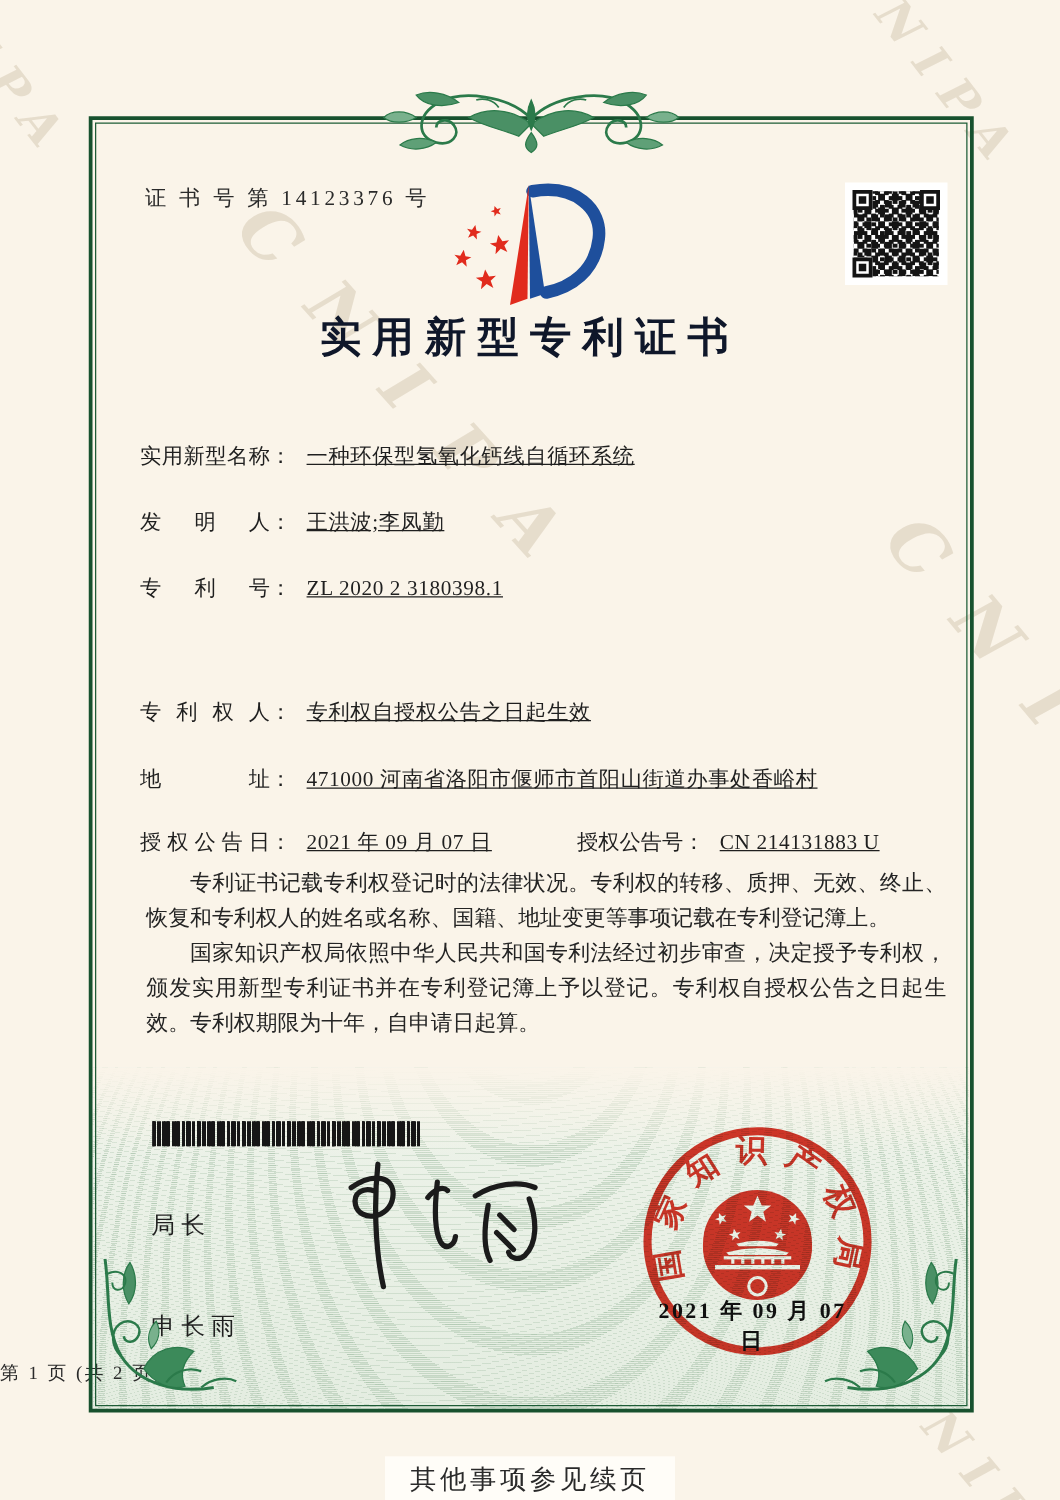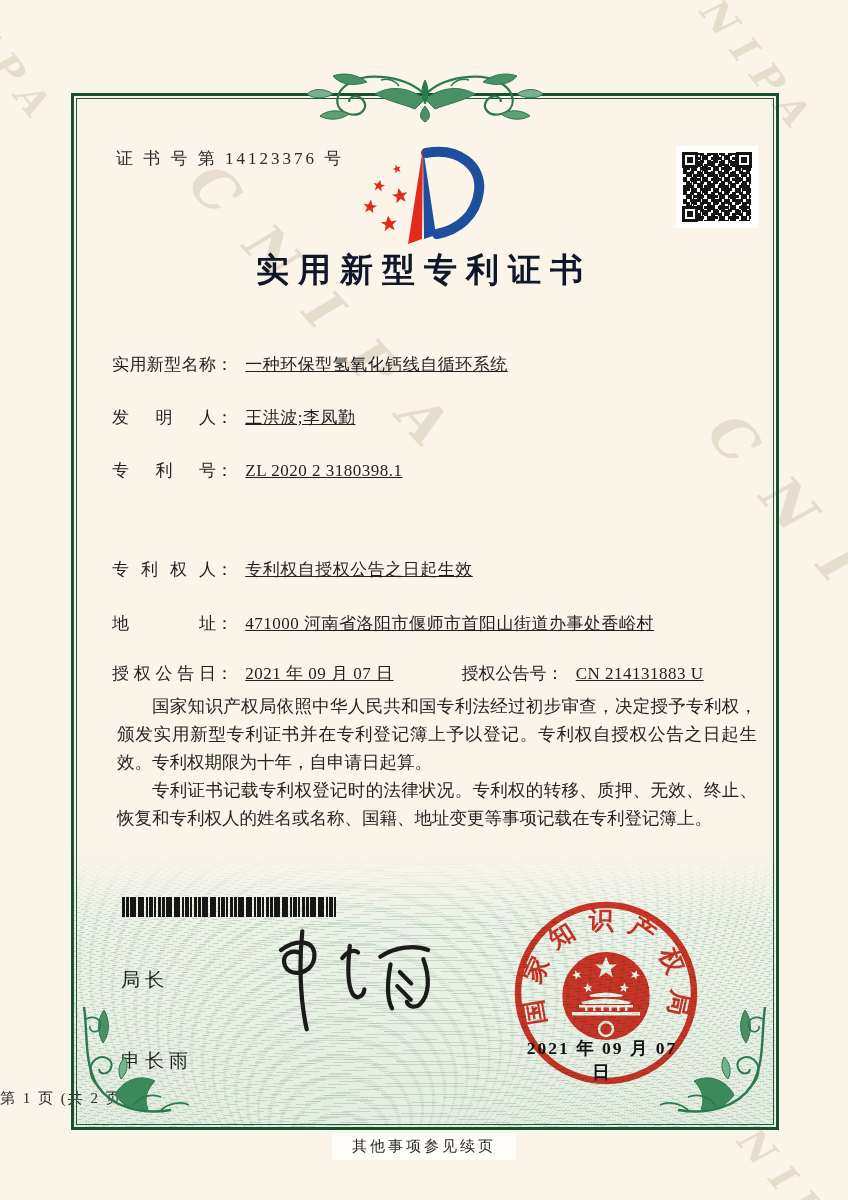--- a/index.html
+++ b/index.html
@@ -59,21 +59,21 @@
   .signer-title{position:absolute;z-index:4;left:121px;top:967px;font-size:19px;letter-spacing:5px;}
   .signer-name{position:absolute;z-index:4;left:121px;top:1003px;font-size:19px;letter-spacing:5px;margin-top:45px;}
   .signature{position:absolute;z-index:4;left:248px;top:924px;}
   .seal{position:absolute;z-index:5;left:509px;top:896px;mix-blend-mode:multiply;opacity:.93;}
   .seal-date{position:absolute;z-index:6;left:516px;top:1036px;width:172px;text-align:center;
              font-size:17.5px;letter-spacing:2px;color:#101010;font-weight:700;}
   .page-info{position:absolute;z-index:4;left:0;right:0;top:1089px;text-align:left;
              font-size:15px;letter-spacing:2px;color:#2a2a2a;}
   .note-row{position:absolute;z-index:4;left:0;right:0;top:1133px;text-align:center;}
   .note{display:inline-block;background:rgba(255,253,248,0.92);padding:4px 20px;
-        font-size:15px;letter-spacing:3px;color:#2a2a2a;}
+        font-size:21px;letter-spacing:3px;color:#2a2a2a;margin-top:32px;}
 </style>
 </head>
 <body>
 
 <div class="page">
 
   <span class="wm wm-big" style="left:225px;top:150px;transform:rotate(48deg);">CNIPA</span>
   <span class="wm wm-sm" style="left:-60px;top:-55px;transform:rotate(52deg);">CNIPA</span>
   <span class="wm wm-sm" style="left:700px;top:-45px;transform:rotate(52deg);">CNIPA</span>
 
@@ -176,22 +176,22 @@
     <span class="fvalue">471000 河南省洛阳市偃师市首阳山街道办事处香峪村</span>
   </div>
   <div class="field-row" style="top:662px">
     <span class="flabel">授权公告日</span><span class="fcolon">：</span>
     <span class="fvalue w">2021 年 09 月 07 日</span>
     <span class="flabel2">授权公告号</span><span class="fcolon">：</span>
     <span class="fvalue">CN 214131883 U</span>
   </div>
 
   <div class="body-text">
+    <p>专利证书记载专利权登记时的法律状况。专利权的转移、质押、无效、终止、恢复和专利权人的姓名或名称、国籍、地址变更等事项记载在专利登记簿上。</p>
     <p>国家知识产权局依照中华人民共和国专利法经过初步审查，决定授予专利权，颁发实用新型专利证书并在专利登记簿上予以登记。专利权自授权公告之日起生效。专利权期限为十年，自申请日起算。</p>
-    <p>专利证书记载专利权登记时的法律状况。专利权的转移、质押、无效、终止、恢复和专利权人的姓名或名称、国籍、地址变更等事项记载在专利登记簿上。</p>
   </div>
 
   <div class="barcode"></div>
 
   <div class="signer-title">局长</div>
   <div class="signer-name">申长雨</div>
 
   <svg class="signature" width="196" height="112" viewBox="0 0 196 112">
     <g stroke="#1b1b1b" stroke-width="4.2" fill="none" stroke-linecap="round" stroke-linejoin="round" transform="rotate(-2 95 55)">
       <path d="M56,6 C52,34 51,72 57,104"></path>

